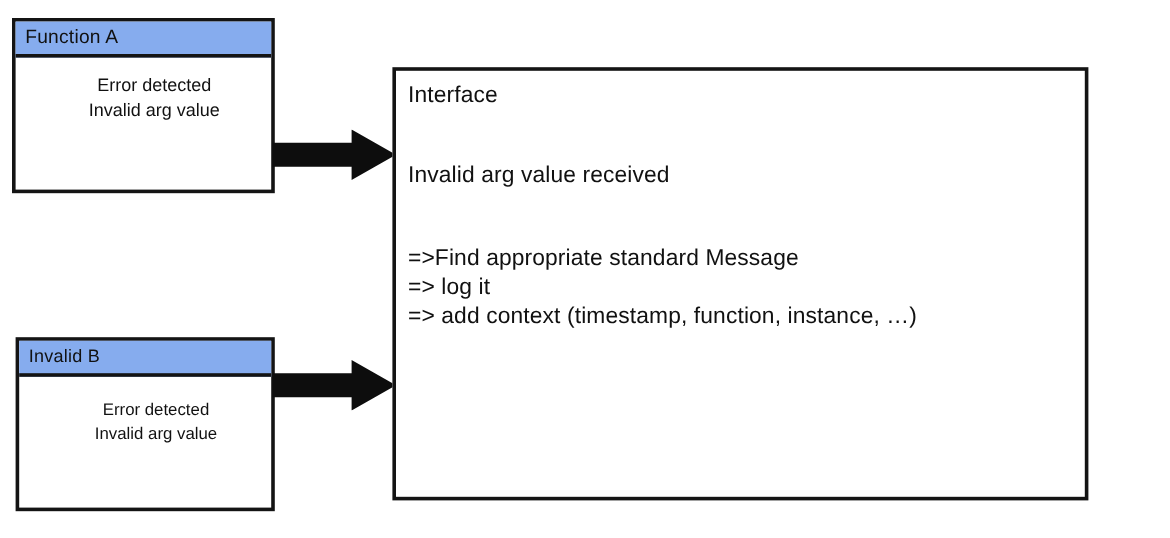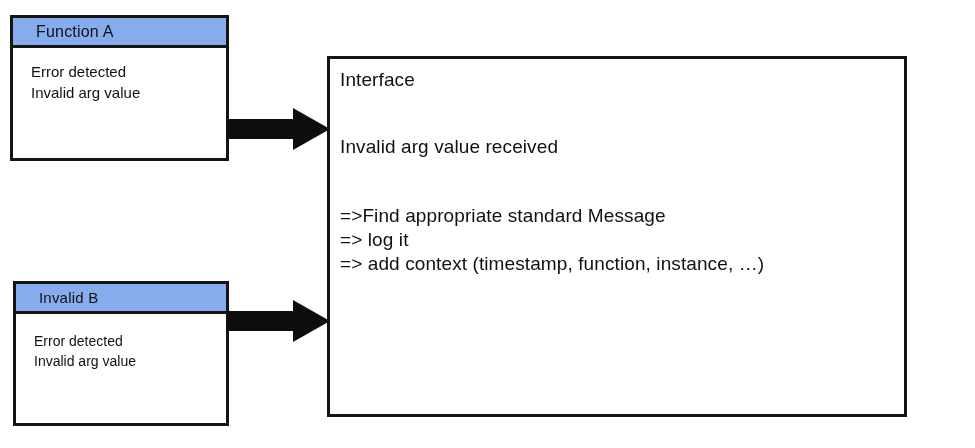--- a/index.html
+++ b/index.html
@@ -30,27 +30,28 @@
     display: flex;
     flex-direction: column;
   }
   .func-header {
     box-sizing: border-box;
     height: 30px;
     flex: 0 0 30px;
     border-bottom: 3px solid #141414;
     display: flex;
     align-items: center;
-    padding-left: 23px;
+    padding-left: 8px;
     letter-spacing: .2px;
   }
   .func-body {
     flex: 1 1 auto;
     padding: 13px 0 4px 18px;
     box-sizing: border-box;
+    text-align: center;
   }
   .func-line {
     display: block;
     white-space: nowrap;
   }
 
   
   #func-a {
     left: 10px;
     top: 15px;

